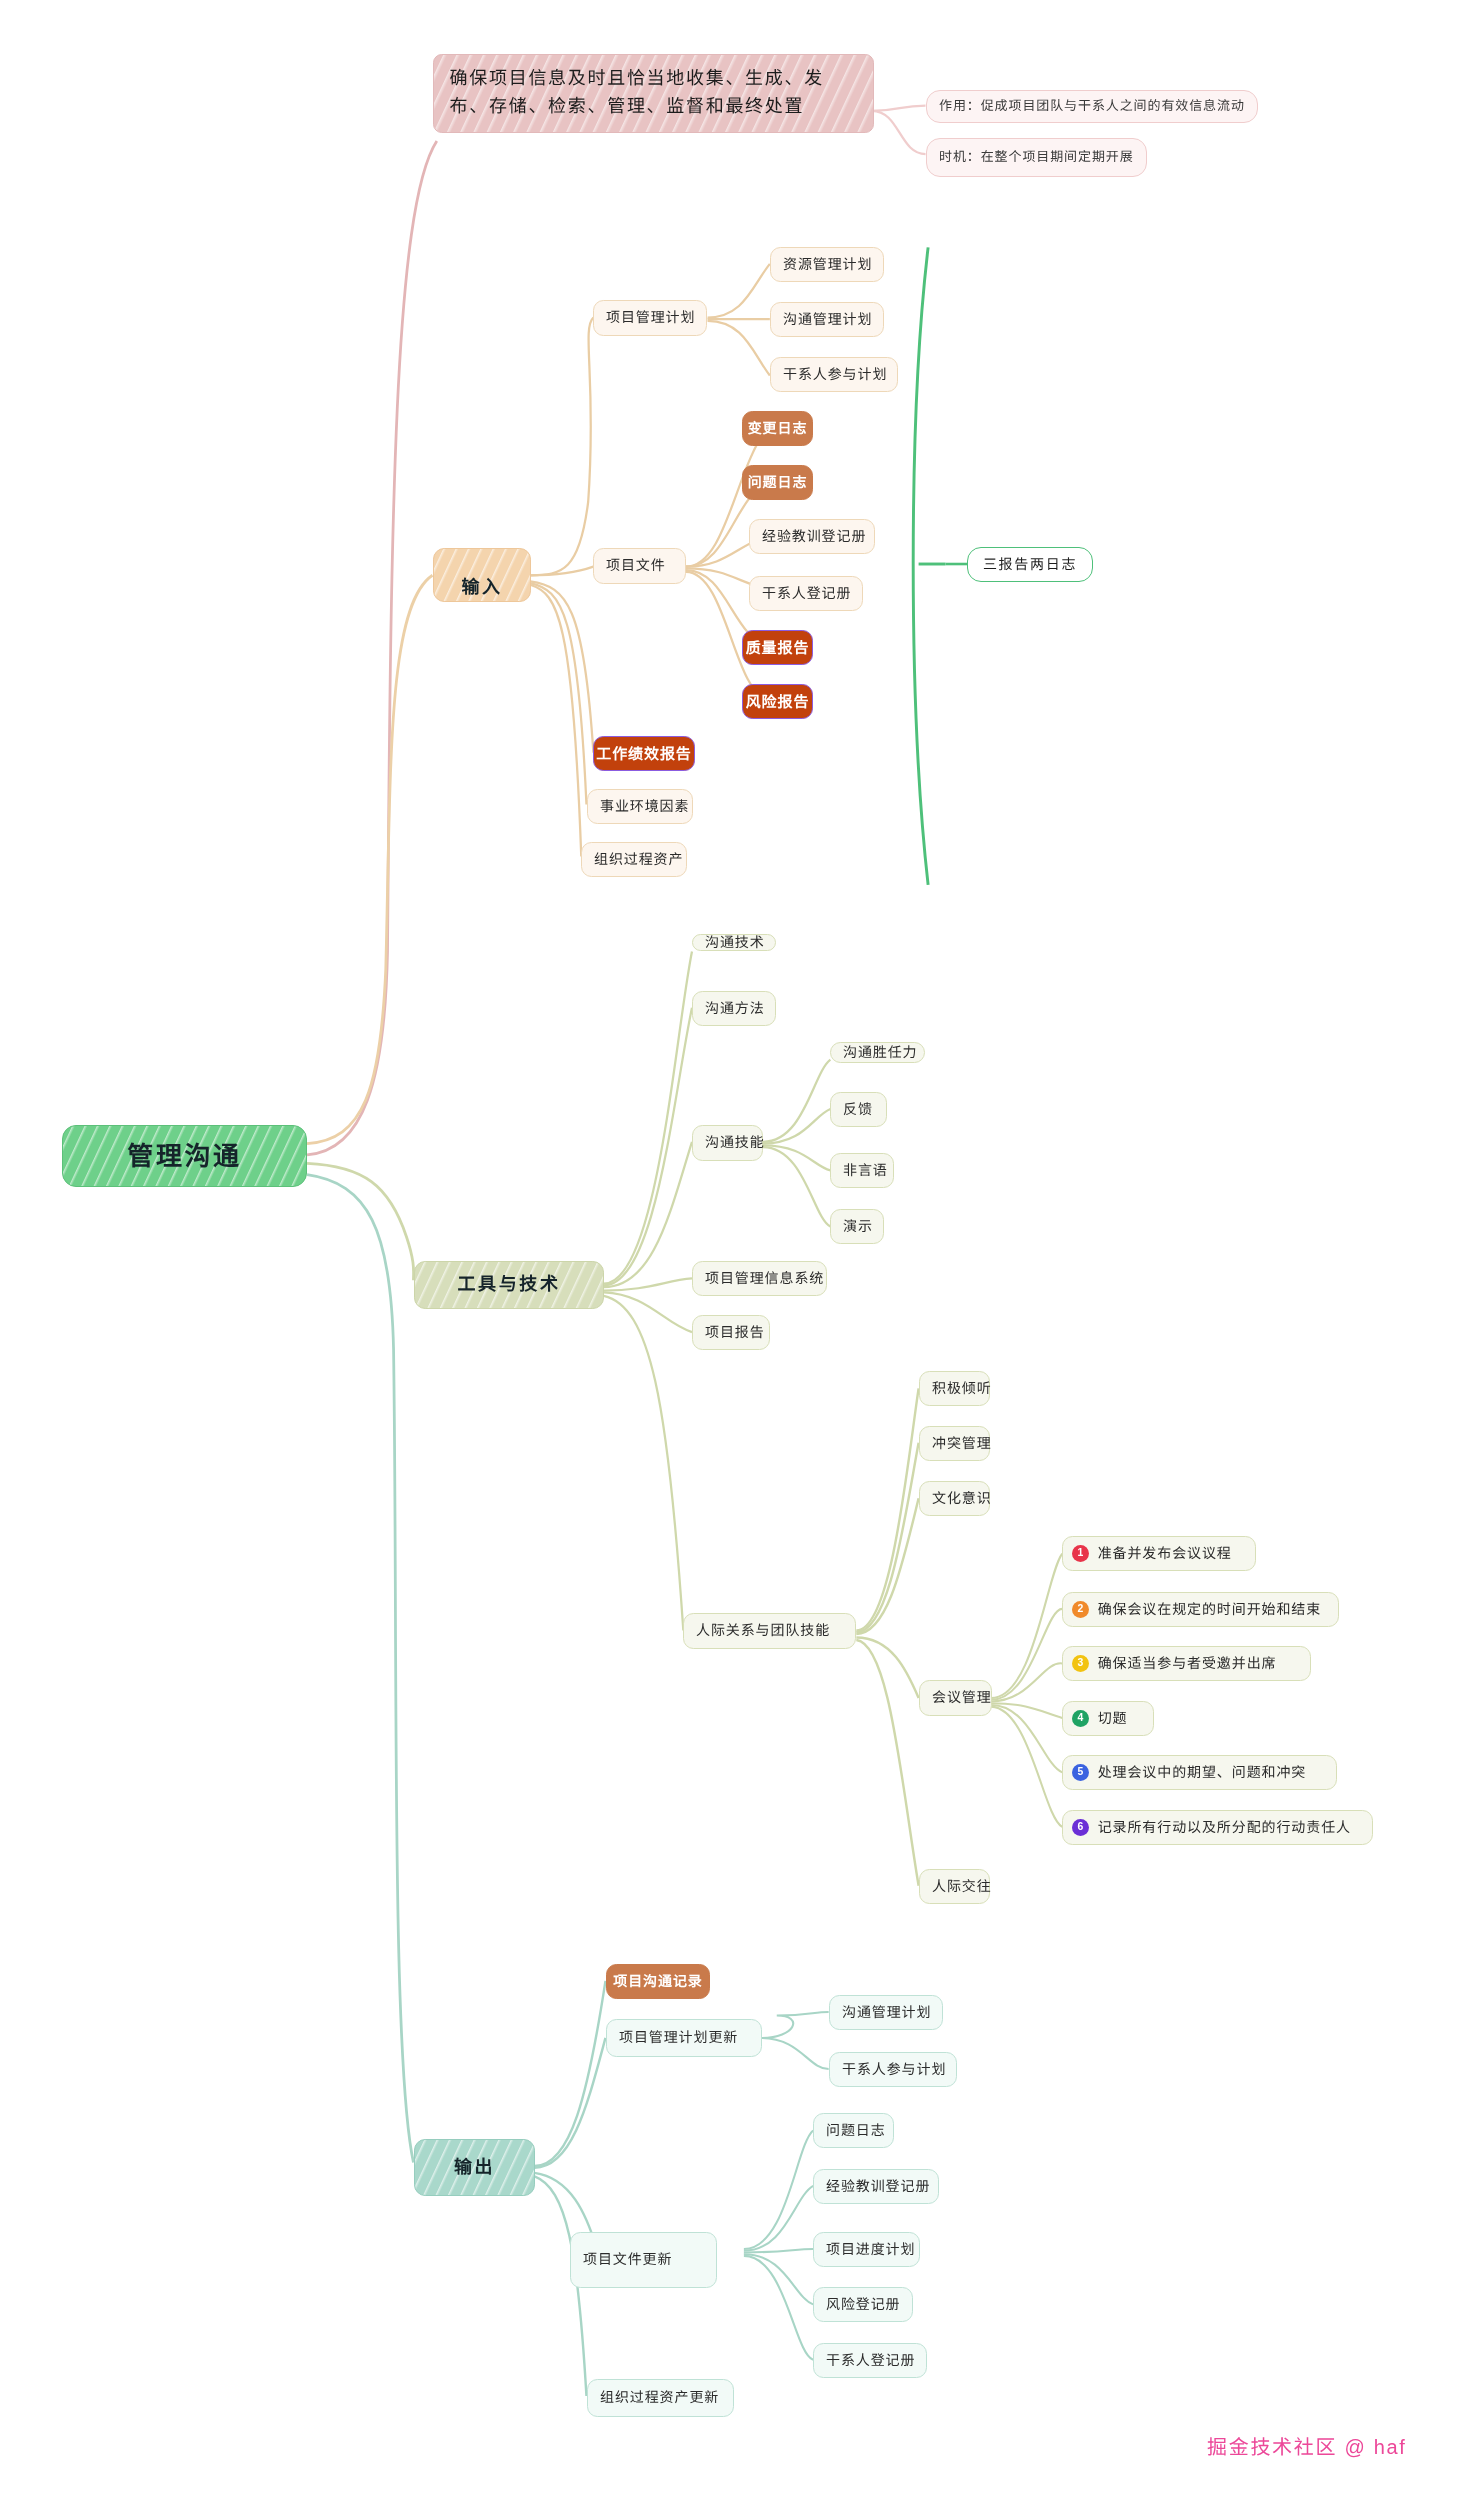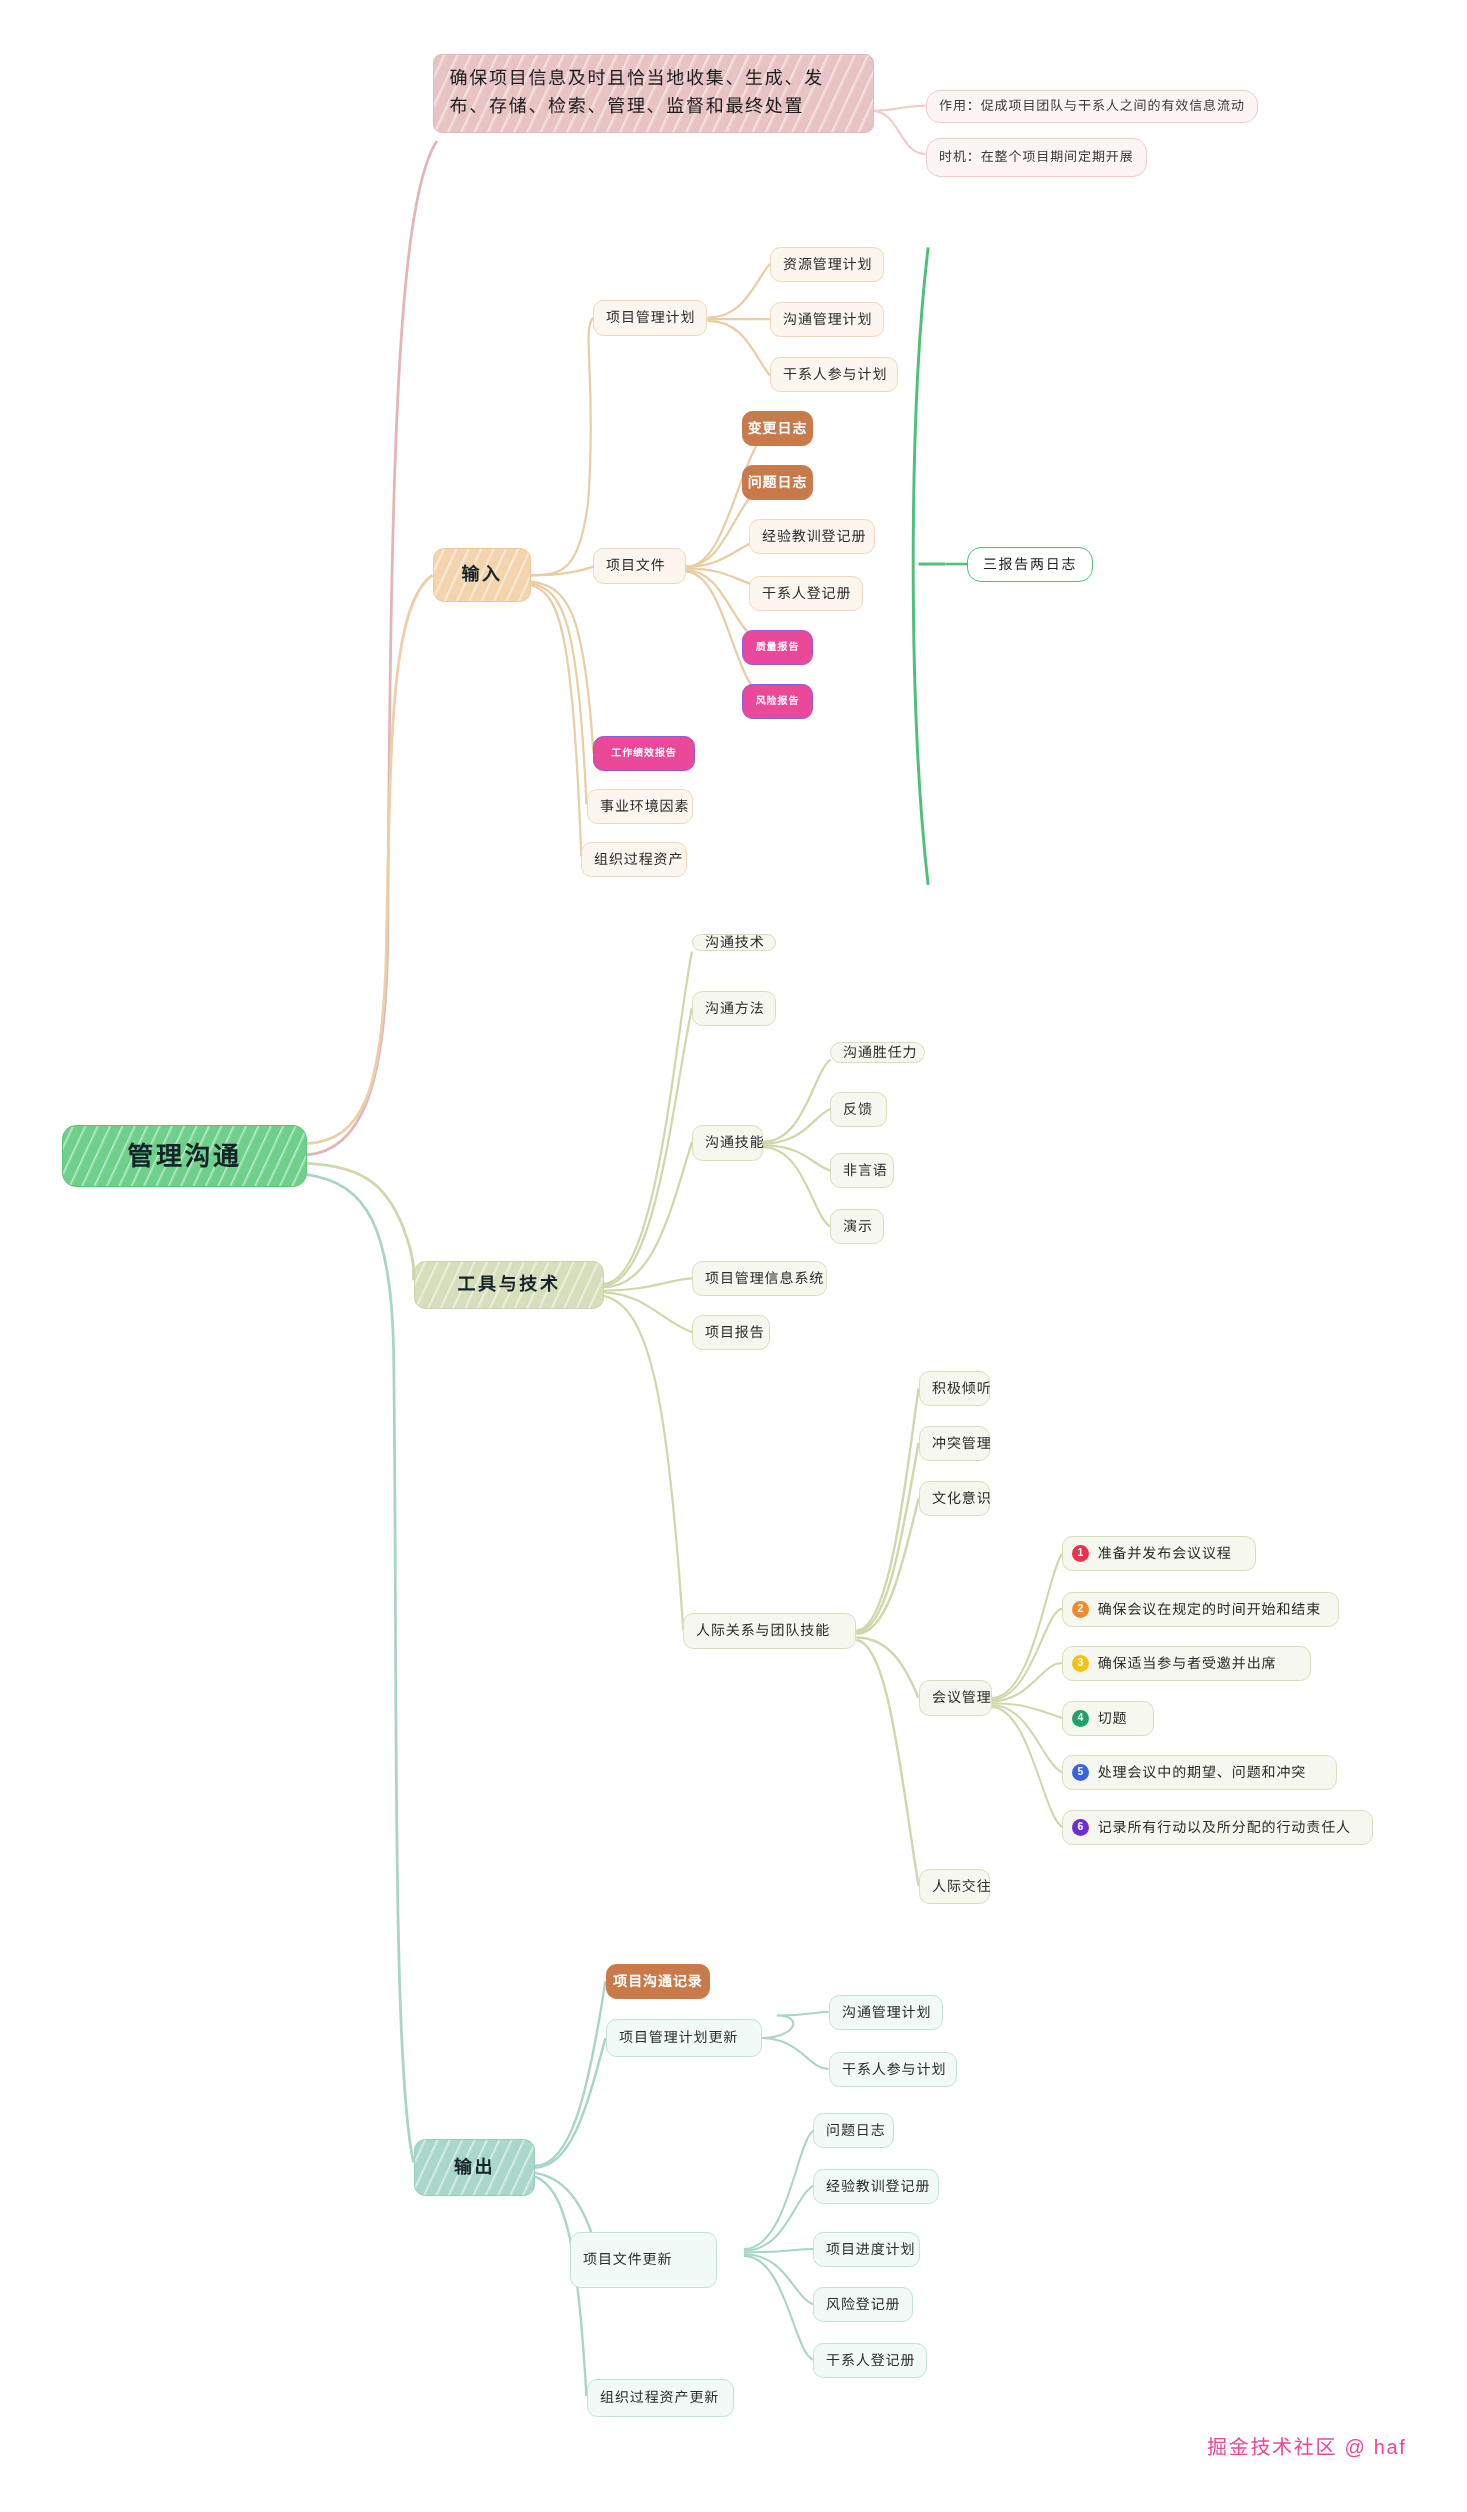--- a/index.html
+++ b/index.html
@@ -58,20 +58,21 @@
     border-radius:11.2px;
     justify-content:center;
     color:#15242a;
   }
   .lvl1.inp{
     background:#f4d4ad;
     border:0.9px solid #eec79a;
     background-image:repeating-linear-gradient(115deg,
        rgba(255,255,255,0) 0px,rgba(255,255,255,0) 7.8px,
        rgba(255,255,255,.6) 8.7px,rgba(255,255,255,0) 11.2px);
+    align-items:flex-end;
   }
   .lvl1.tools{
     background:#d7debb;
     border:0.9px solid #ccd5a9;
     background-image:repeating-linear-gradient(115deg,
        rgba(255,255,255,0) 0px,rgba(255,255,255,0) 7.8px,
        rgba(255,255,255,.6) 8.7px,rgba(255,255,255,0) 11.2px);
   }
   .lvl1.outp{
     background:#a9d8cb;
@@ -92,25 +93,25 @@
   .orange-solid{
     background:#c97a4b;
     border:1.7px solid #c97a4b;
     color:#fff;
     font-weight:700;
     font-size:14px;
     padding:0 12px;
     border-radius:10.4px;
   }
   .purple-solid{
-    background:#ec4899;
+    background:#c2410c;
     border:1.7px solid #8b5ce0;
     color:#fff;
     font-weight:700;
-    font-size:10px;
+    font-size:15px;
     padding:0 12px;
     border-radius:10.4px;
   }
   
   .olive{
     background:#f6f7ee;
     border:1.7px solid #d8dfb8;
     color:#2b2b2b;
     font-size:14px;
     padding:0 12px;

